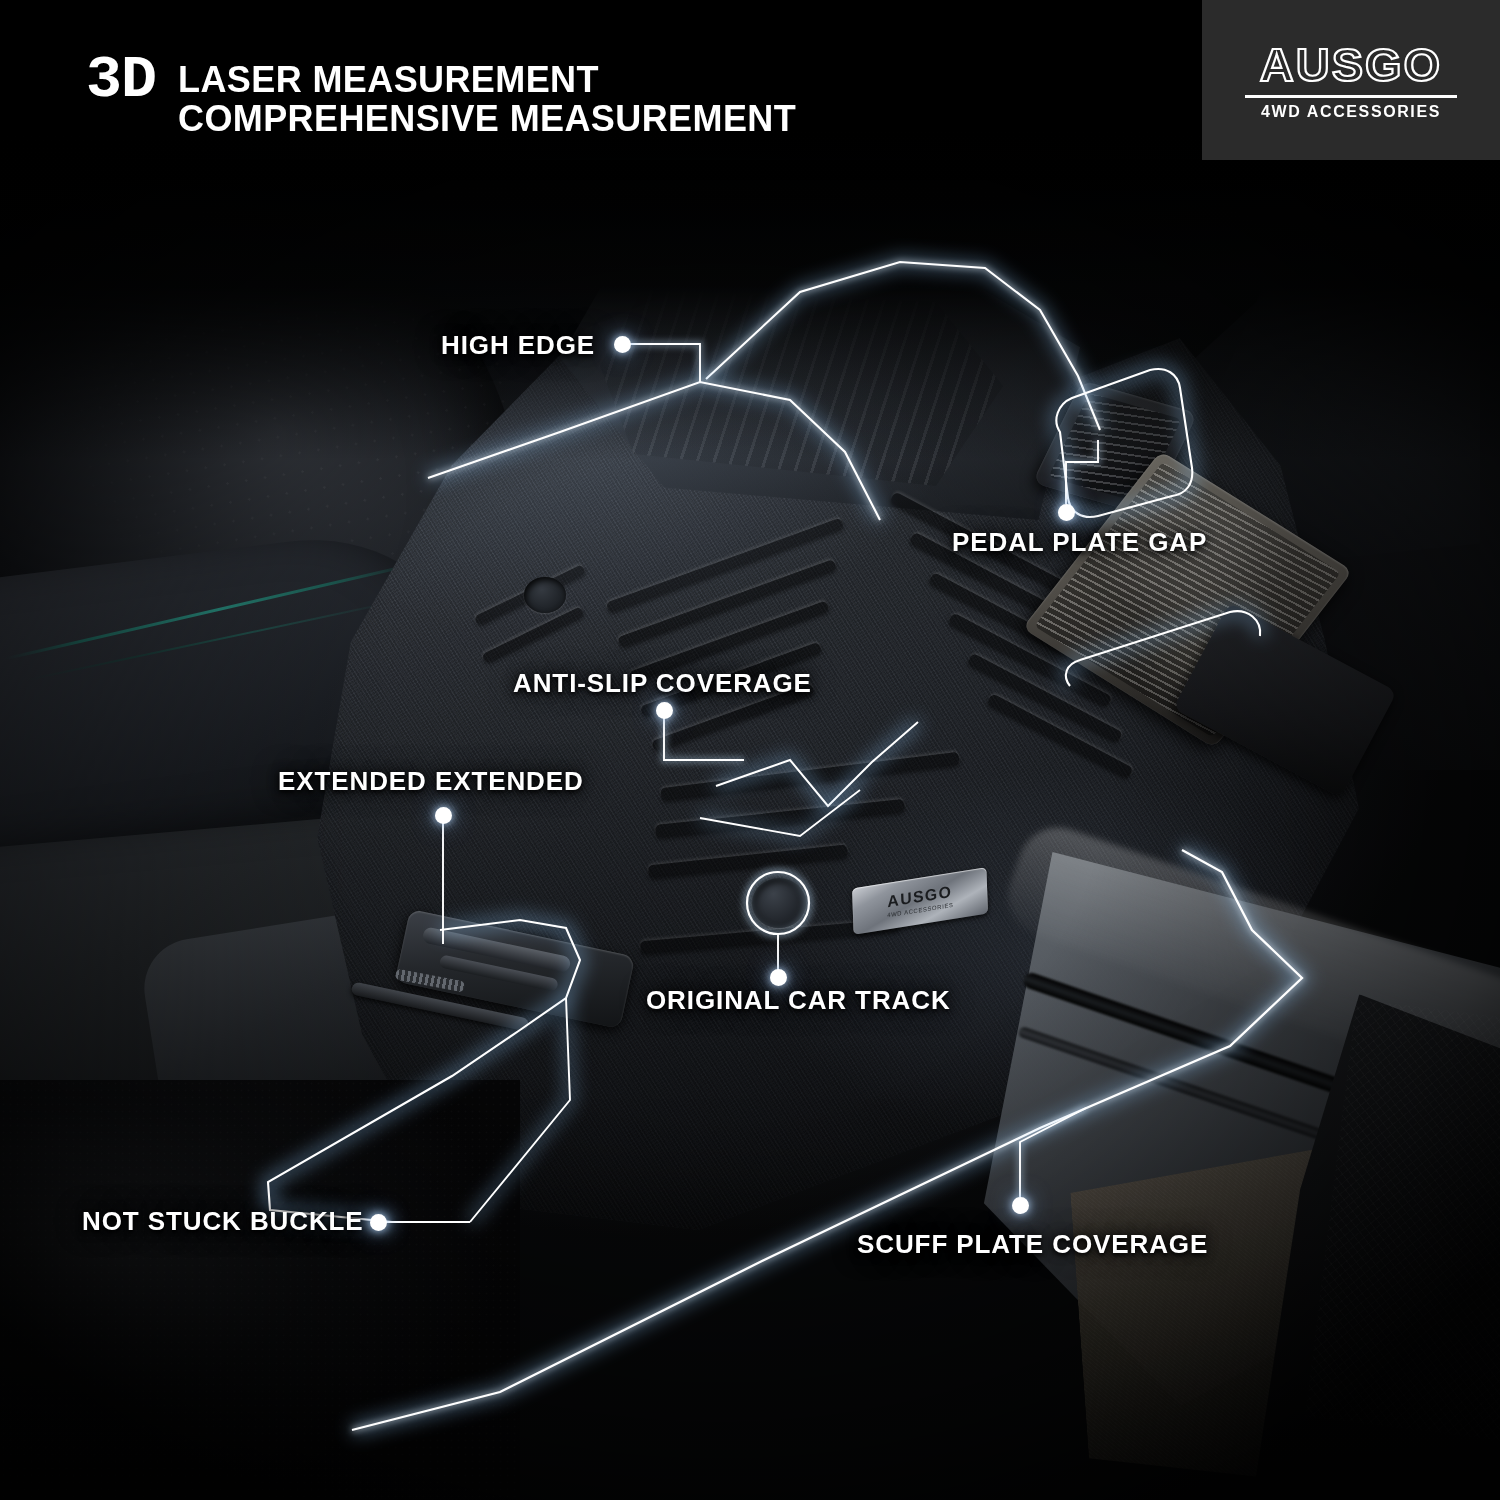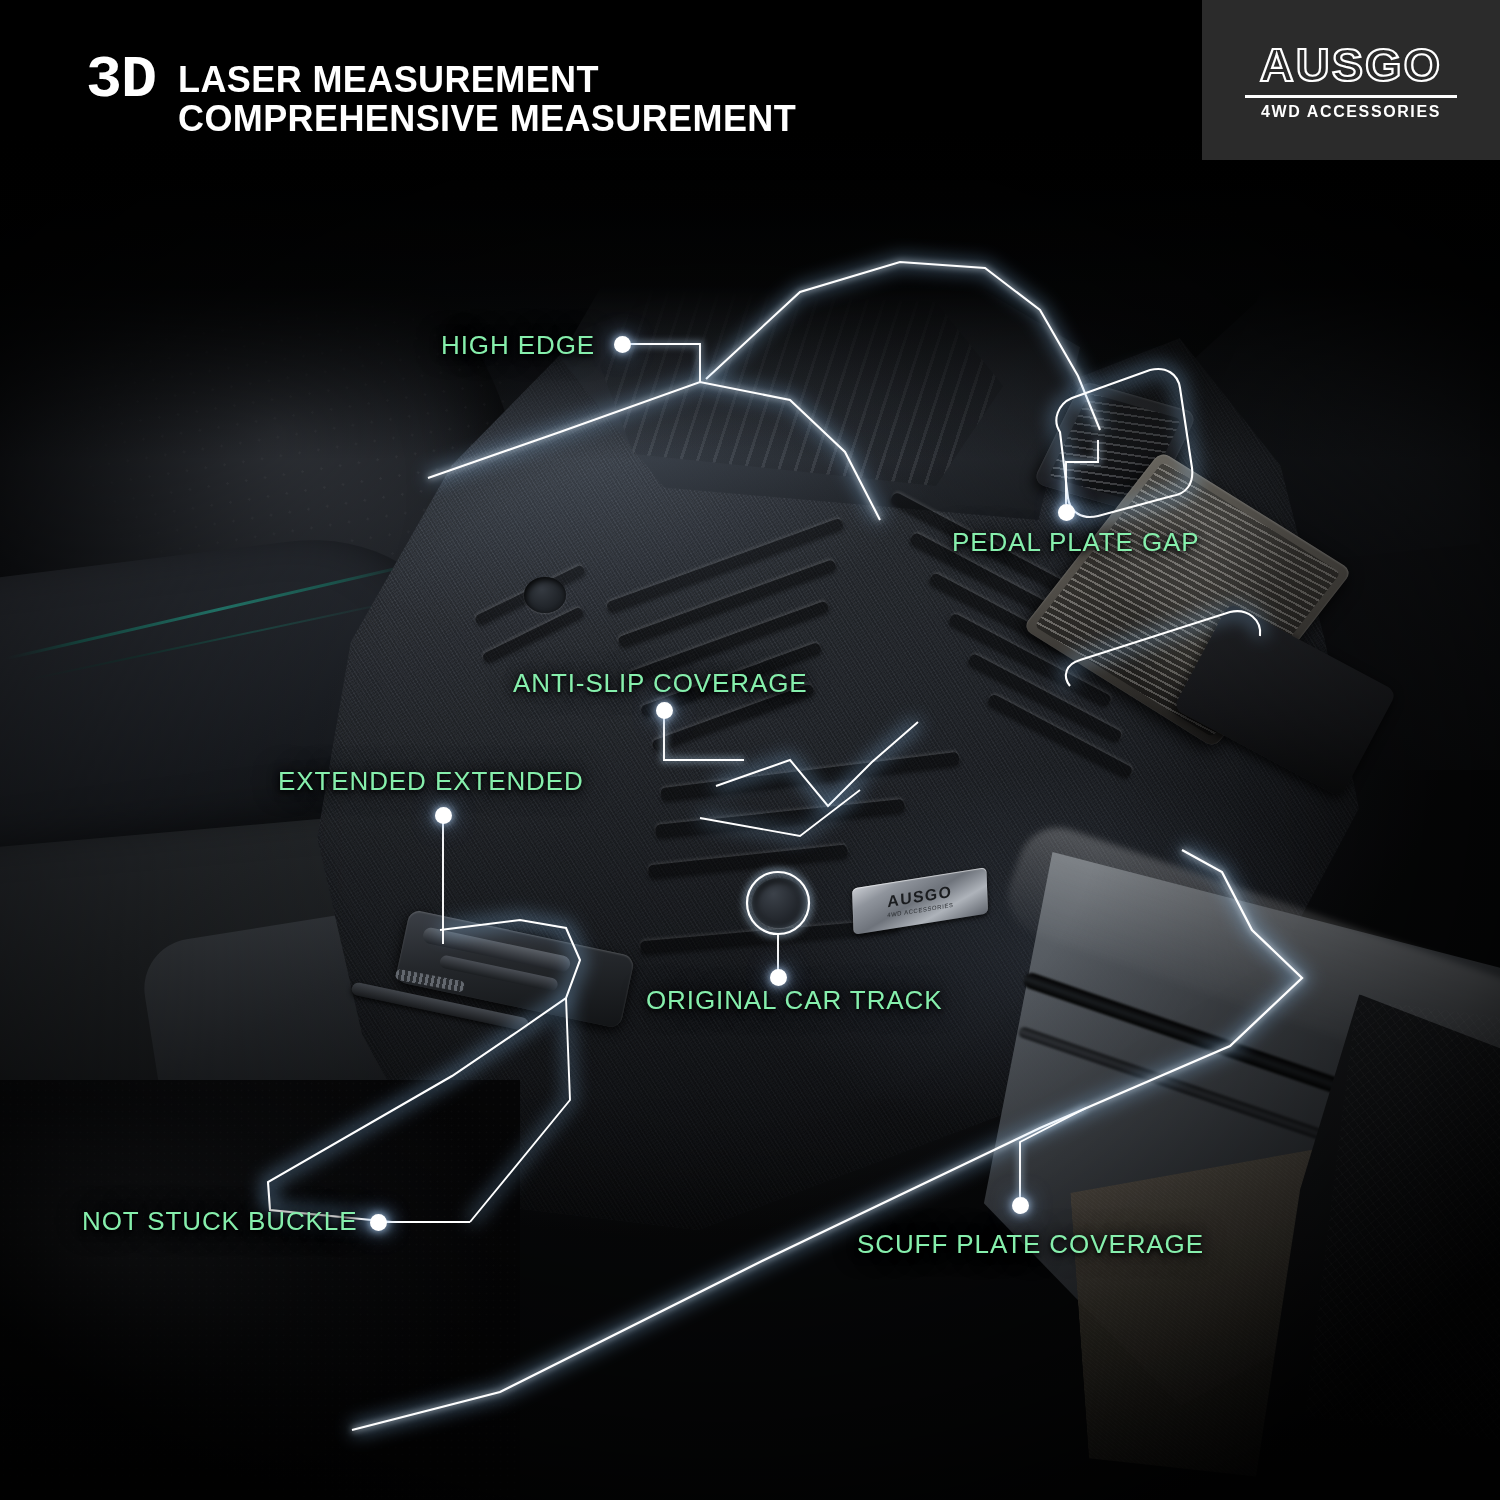--- a/index.html
+++ b/index.html
@@ -203,21 +203,21 @@
       white-space:nowrap;}
 
   #logo-box{position:absolute;right:0;top:0;width:298px;height:160px;background:#2b2b2b;z-index:41;
     display:flex;flex-direction:column;align-items:center;justify-content:center;}
   #logo-word{font-size:47px;font-weight:700;letter-spacing:2px;color:#2b2b2b;
      -webkit-text-stroke:2.2px #fff;line-height:1;}
   #logo-rule{width:212px;height:3px;background:#fff;margin:7px 0 6px;}
   #logo-sub{font-size:16px;font-weight:700;letter-spacing:1.6px;color:#fff;line-height:1;}
 
   
-  .callout{position:absolute;z-index:30;color:#86efac;font-weight:400;
+  .callout{position:absolute;z-index:30;color:#ffffff;font-weight:700;
     font-size:26px;letter-spacing:.9px;white-space:nowrap;
     text-shadow:0 0 12px rgba(0,0,0,.95),0 0 26px rgba(0,0,0,.85),0 2px 4px rgba(0,0,0,.9);}
   .dot{position:absolute;width:17px;height:17px;border-radius:50%;background:#fff;z-index:31;
     box-shadow:0 0 10px rgba(190,220,255,.95),0 0 22px rgba(120,170,230,.75);}
 </style>
 </head>
 <body>
 
 <div id="stage">
 

